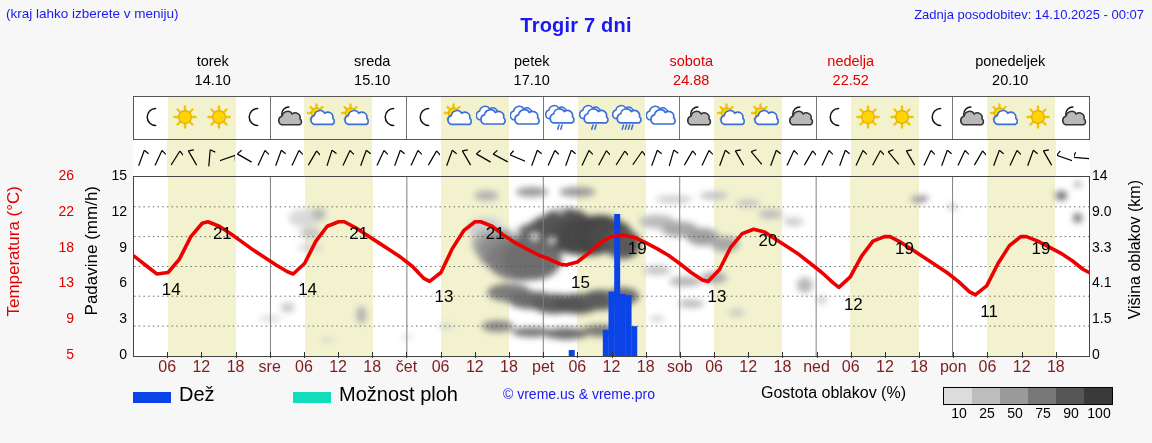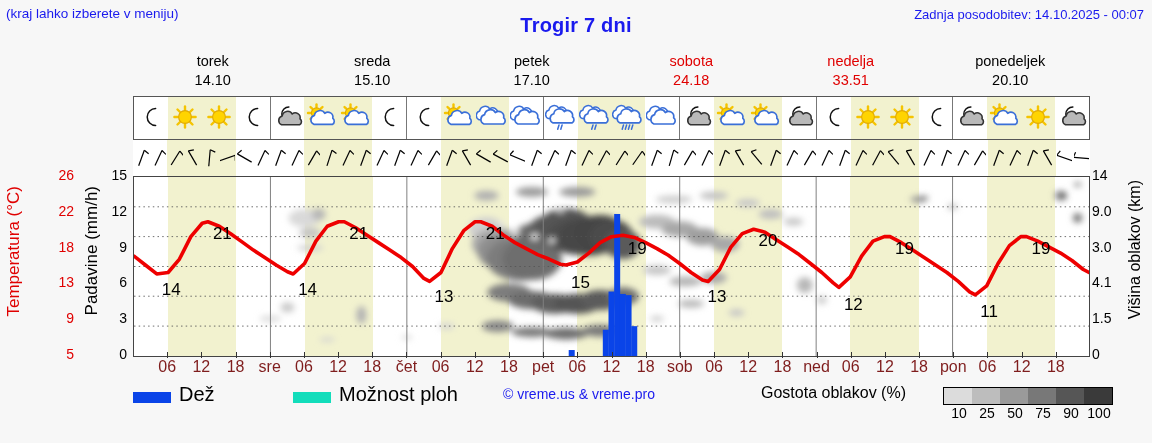--- a/index.html
+++ b/index.html
@@ -86,25 +86,25 @@
     <div class="day-col">
       <span class="day-name">sreda</span>
       <span class="day-date">15.10</span>
     </div>
     <div class="day-col">
       <span class="day-name">petek</span>
       <span class="day-date">17.10</span>
     </div>
     <div class="day-col weekend">
       <span class="day-name">sobota</span>
-      <span class="day-date">24.18</span>
+      <span class="day-date">24.88</span>
     </div>
     <div class="day-col weekend">
       <span class="day-name">nedelja</span>
-      <span class="day-date">33.51</span>
+      <span class="day-date">22.52</span>
     </div>
     <div class="day-col">
       <span class="day-name">ponedeljek</span>
       <span class="day-date">20.10</span>
     </div>
   </div>
 
 <div class="abs" id="icon-strip">
     <div class="icon-day">
       <div class="icon-cell">
@@ -1044,21 +1044,21 @@
     <div class="ytick temp" style="top: 310.2px;">9</div>
     <div class="ytick temp" style="top: 346px;">5</div>
     <div class="ytick precip" style="top: 167px;">15</div>
     <div class="ytick precip" style="top: 202.8px;">12</div>
     <div class="ytick precip" style="top: 238.6px;">9</div>
     <div class="ytick precip" style="top: 274.4px;">6</div>
     <div class="ytick precip" style="top: 310.2px;">3</div>
     <div class="ytick precip" style="top: 346px;">0</div>
     <div class="ytick cloud" style="top: 167px;">14</div>
     <div class="ytick cloud" style="top: 202.8px;">9.0</div>
-    <div class="ytick cloud" style="top: 238.6px;">3.0</div>
+    <div class="ytick cloud" style="top: 238.6px;">3.3</div>
     <div class="ytick cloud" style="top: 274.4px;">4.1</div>
     <div class="ytick cloud" style="top: 310.2px;">1.5</div>
     <div class="ytick cloud" style="top: 346px;">0</div>
   </div>
 
 <div class="abs" id="xaxis">
     <div class="xtick" style="left: 34.1786px; top: 0px;">06</div>
     <div class="abs" style="left: 34.1786px; top: -6px; width: 1px; height: 6px; background: rgb(51, 51, 51);"></div>
     <div class="xtick" style="left: 68.3571px; top: 0px;">12</div>
     <div class="abs" style="left: 68.3571px; top: -6px; width: 1px; height: 6px; background: rgb(51, 51, 51);"></div>

